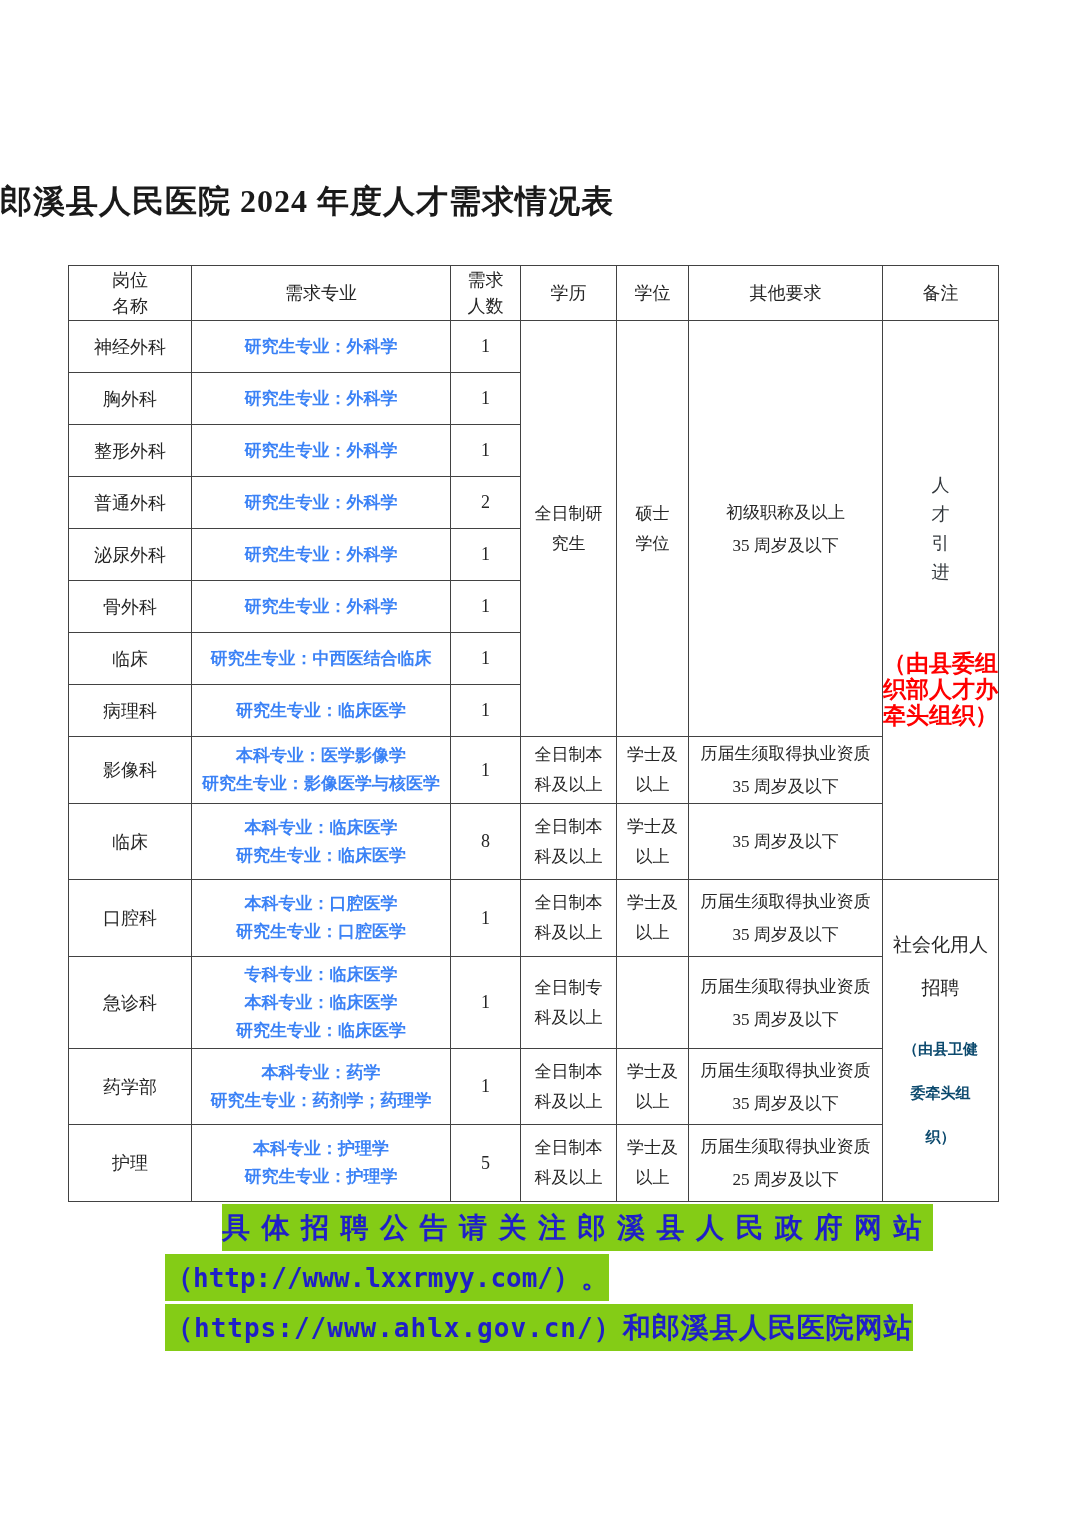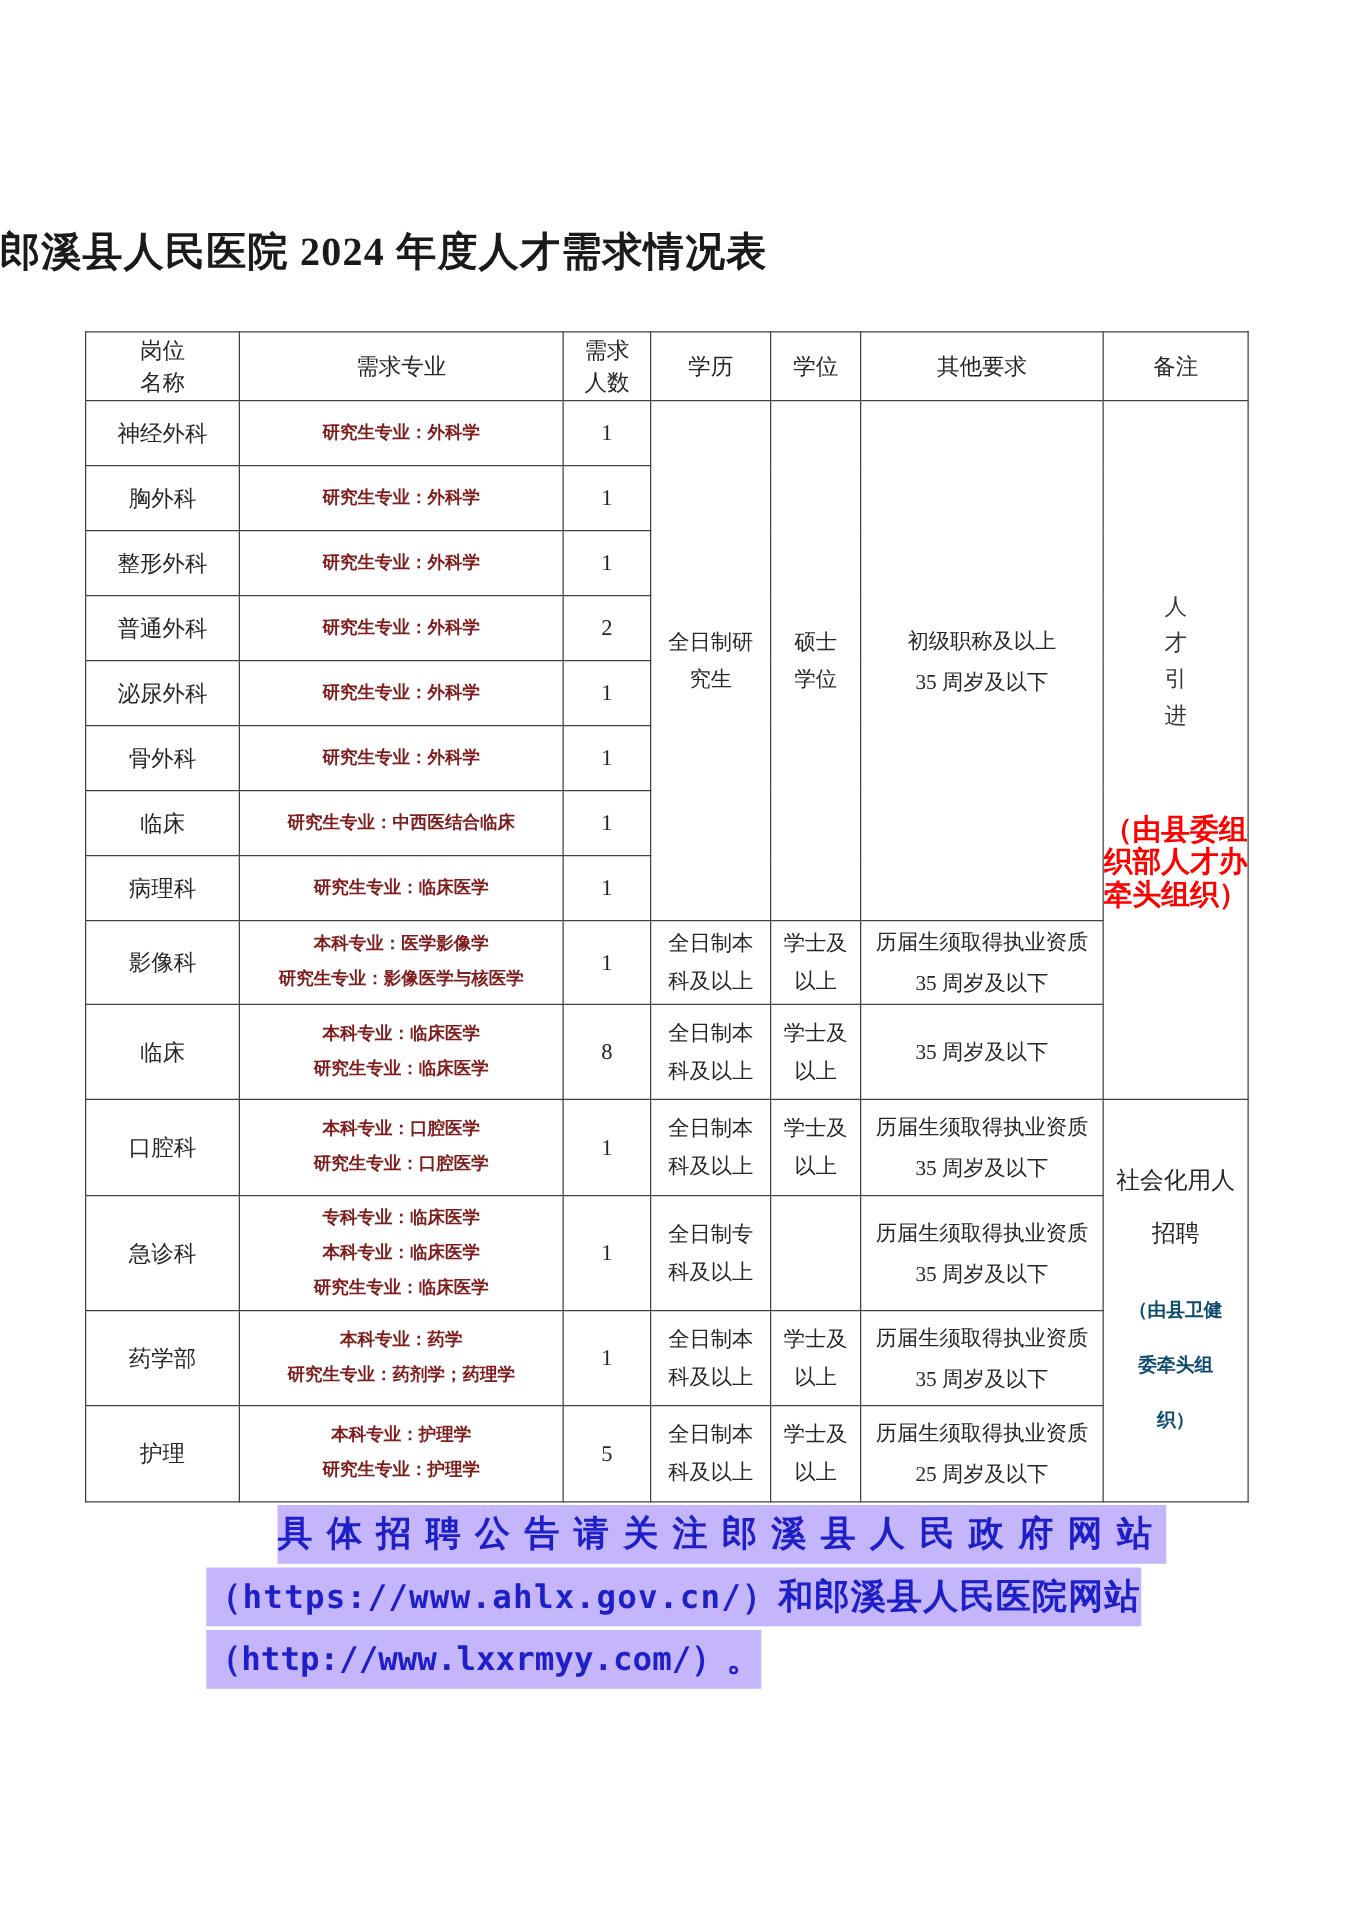--- a/index.html
+++ b/index.html
@@ -23,37 +23,37 @@
     white-space:pre-line;
     padding:0;
     overflow:hidden;
   }
   table.req th {
     font-weight:normal; font-size:18px; line-height:26px; color:#262626;
   }
   td.position-cell { font-size:18px; line-height:26px; }
   td.major-cell {
     text-align:left; padding-left:13px; padding-right:4px;
-    font-weight:bold; font-size:14px; line-height:28px; color:#7f1d1d;
+    font-weight:bold; font-size:17px; line-height:28px; color:#3b82f6;
   }
   td.count-cell { font-size:18px; }
   td.edu-cell, td.deg-cell { font-size:17px; line-height:30px; }
   td.other-cell { font-size:17px; line-height:33px;margin-left:48px; }
   .remark-black-1 { font-size:18px; line-height:29px; color:#33383d; }
   .remark-red-1   { margin-top:46px; font-size:23px; line-height:26px; font-weight:bold; color:#ff0000; }
   .remark-black-2 { font-size:19px; line-height:43px; color:#262626; }
   .remark-red-2   { font-size:15px; line-height:44px; font-weight:bold; color:#0c4a6e; }
 
   .notice {
     position:absolute; left:165px; top:1203px; width:780px;
     font-weight:bold; font-size:28px; color:#1f1fc8;
   }
   .notice-line { line-height:50px; height:50px; white-space:nowrap; }
   .notice-line.indent { text-indent:57px; }
-  .hl { background:#c4b5fd; padding:8px 0; }
+  .hl { background:#84cc16; padding:8px 0; }
   .sp-wide { letter-spacing:11.5px; }
   .sp-slight { letter-spacing:1px; }
   .mono { font-family:"DejaVu Sans Mono","Liberation Mono",monospace; font-size:26px; }
 </style>
 </head>
 <body>
 
 <div class="page-title">郎溪县人民医院 2024 年度人才需求情况表</div>
 
 <table class="req">
@@ -212,15 +212,15 @@
     <td class="deg-cell">学士及
 以上</td>
     <td class="other-cell">历届生须取得执业资质
 25 周岁及以下</td>
   </tr>
 </tbody>
   </table>
 
 <div class="notice">
   <div class="notice-line indent"><span class="hl sp-wide">具体招聘公告请关注郎溪县人民政府网站</span></div>
+  <div class="notice-line"><span class="hl"><span>（</span><span class="mono">http://www.lxxrmyy.com/</span><span>）。</span></span></div>
   <div class="notice-line"><span class="hl sp-slight"><span>（</span><span class="mono">https://www.ahlx.gov.cn/</span><span>）和郎溪县人民医院网站</span></span></div>
-  <div class="notice-line"><span class="hl"><span>（</span><span class="mono">http://www.lxxrmyy.com/</span><span>）。</span></span></div>
 </div>
 
 </body></html>

